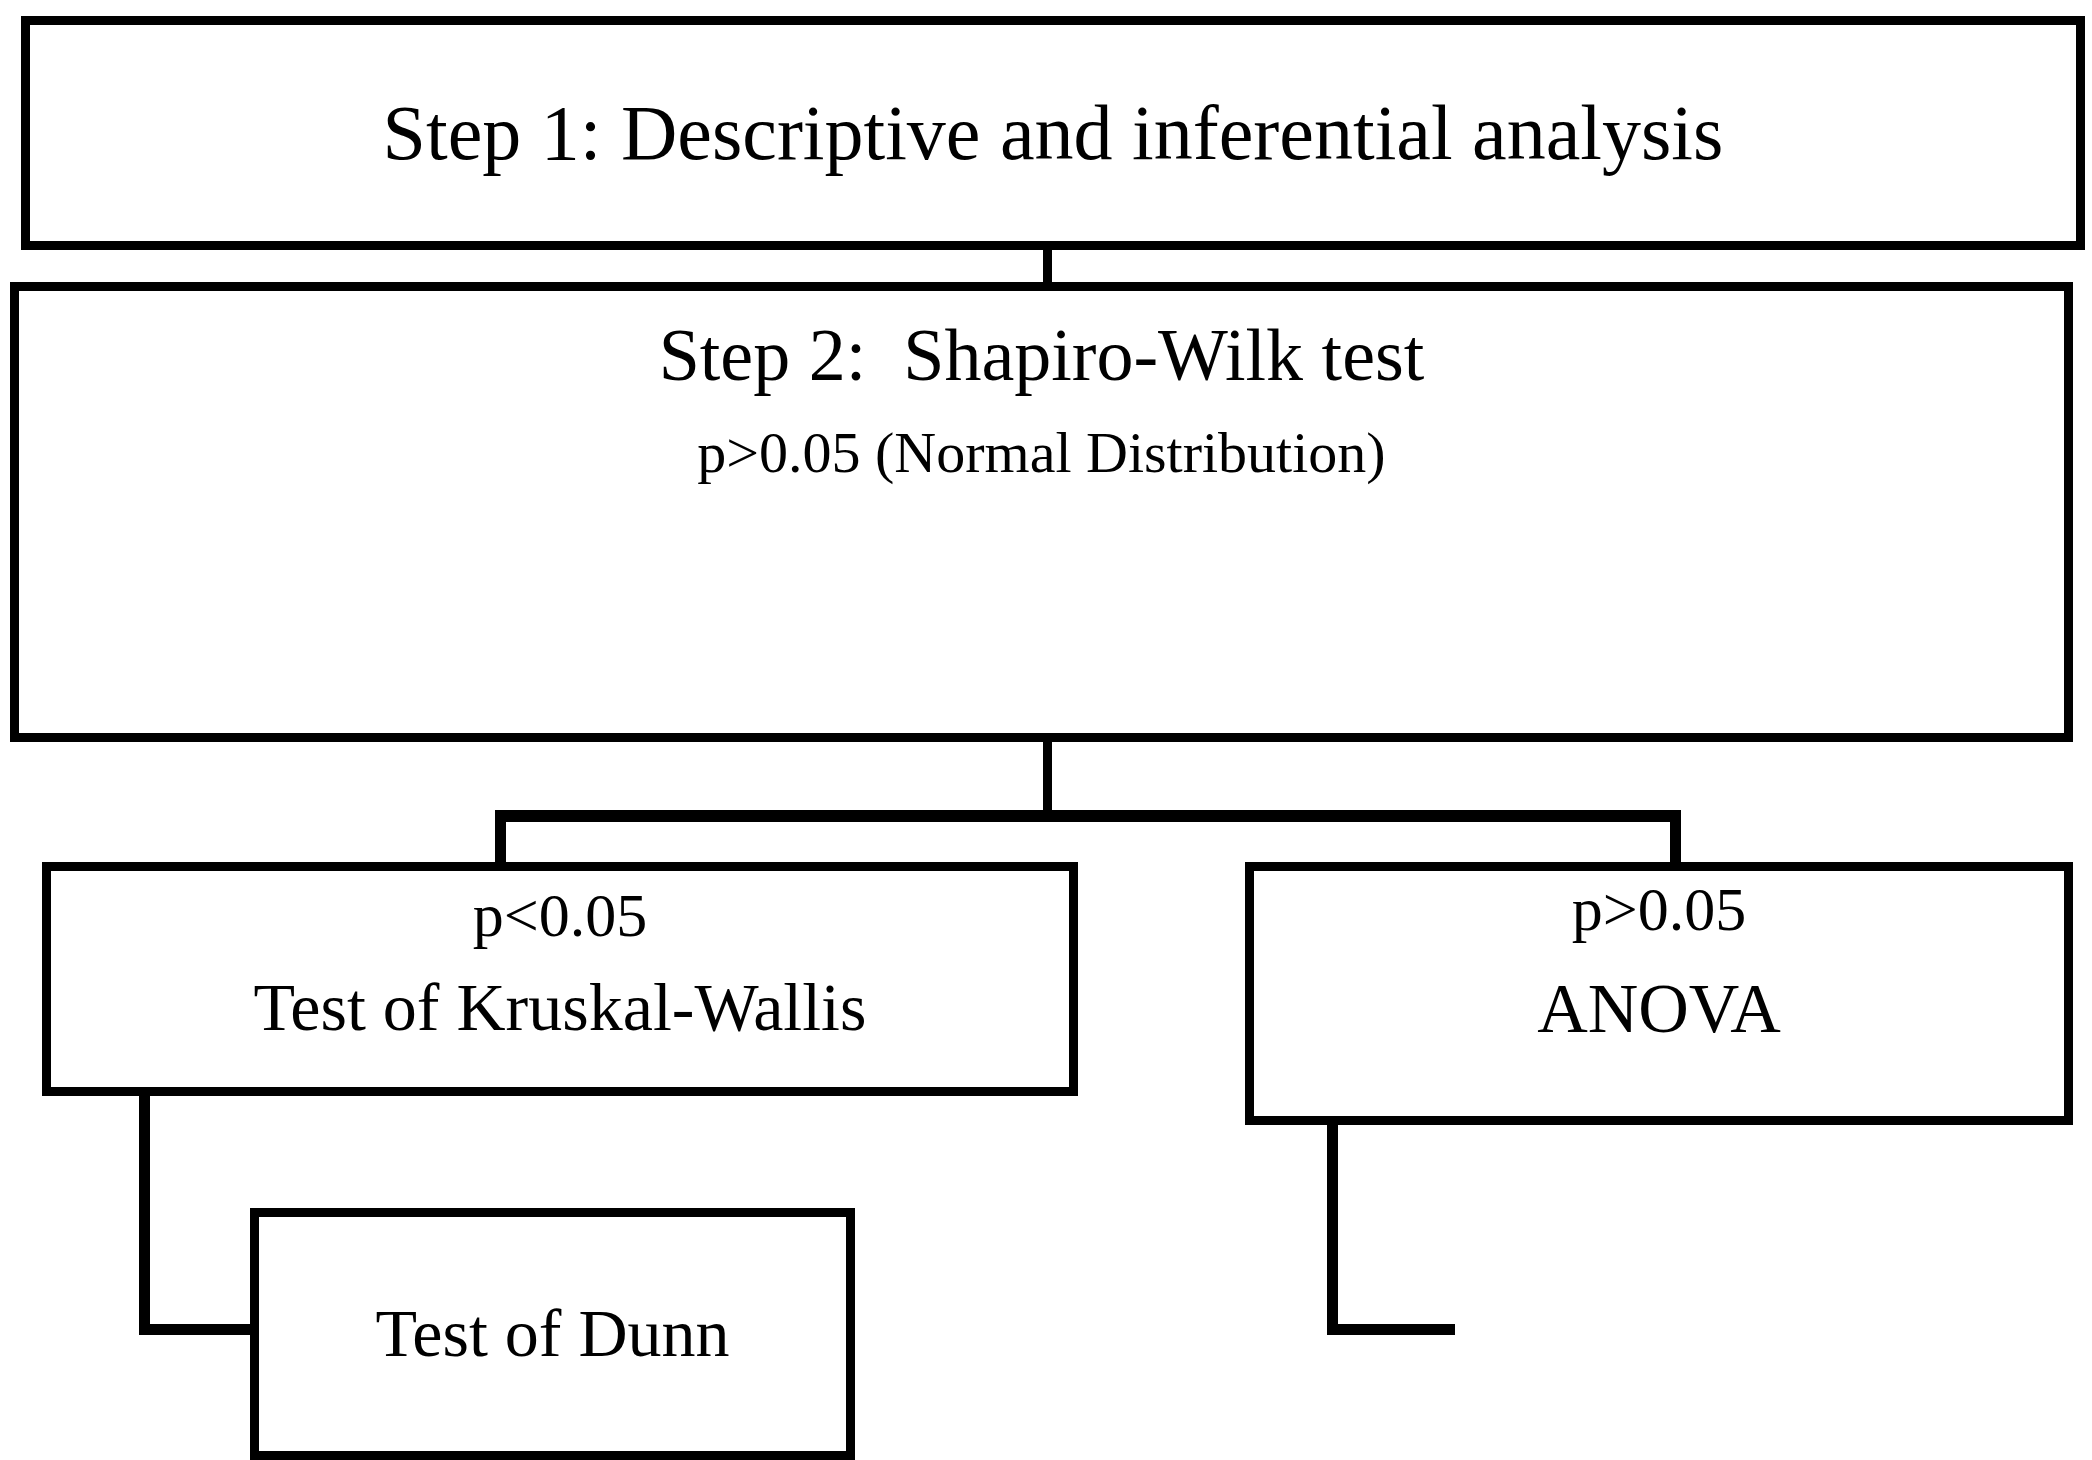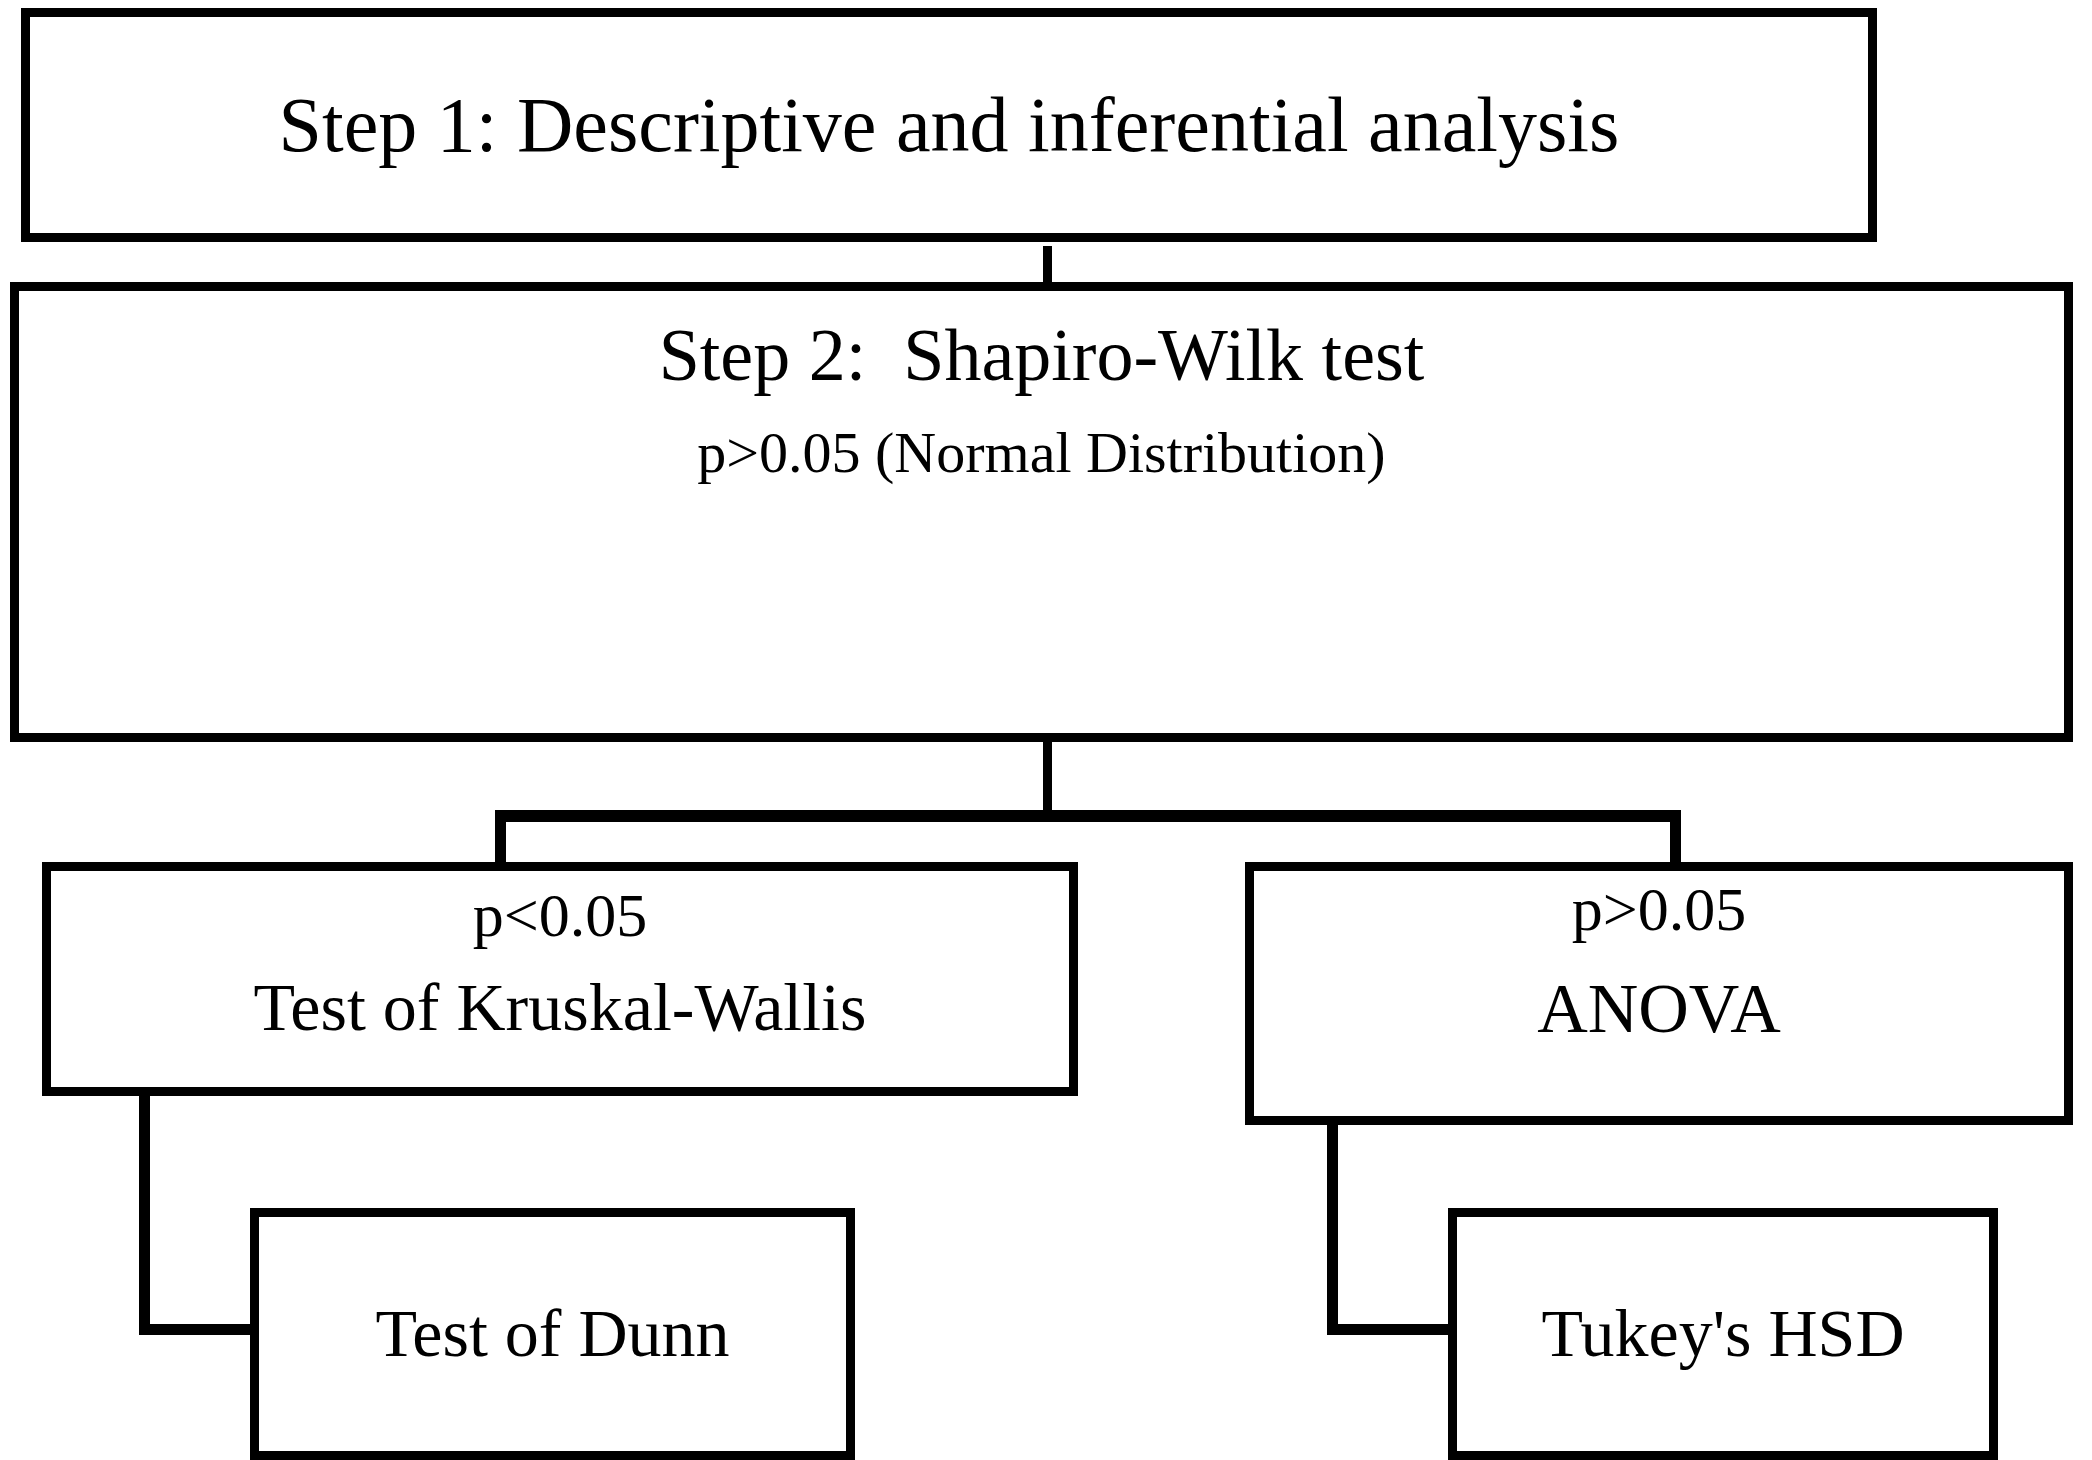--- a/index.html
+++ b/index.html
@@ -30,22 +30,22 @@
     text-align: center;
     line-height: 1.05;
     z-index: 3;
   }
   .node .line {
     display: block;
     white-space: pre;
   }
 
   #node-step1 {
-    left: 21px;  top: 8px;
-    width: 1856px; height: 234px;
+    left: 21px;  top: 16px;
+    width: 2064px; height: 234px;
   }
   #node-step1 .t-main { font-size: 78px; }
 
   #node-step2 {
     left: 10px;  top: 282px;
     width: 2063px; height: 460px;
     justify-content: flex-start;
     padding-top: 26px;
   }
   #node-step2 .t-main { font-size: 74px; margin-bottom: 28px; }
@@ -139,17 +139,14 @@
 
   <div class="node" id="node-anova">
     <span class="line t-p">p&gt;0.05</span>
     <span class="line t-name">ANOVA</span>
   </div>
 
   <div class="node" id="node-dunn">
     <span class="line t-main">Test of Dunn</span>
   </div>
 
-  <div class="node" id="node-tukey">
-    <span class="line t-main">Tukey's HSD</span>
-  </div>
 
 </div>
 
 </body></html>

